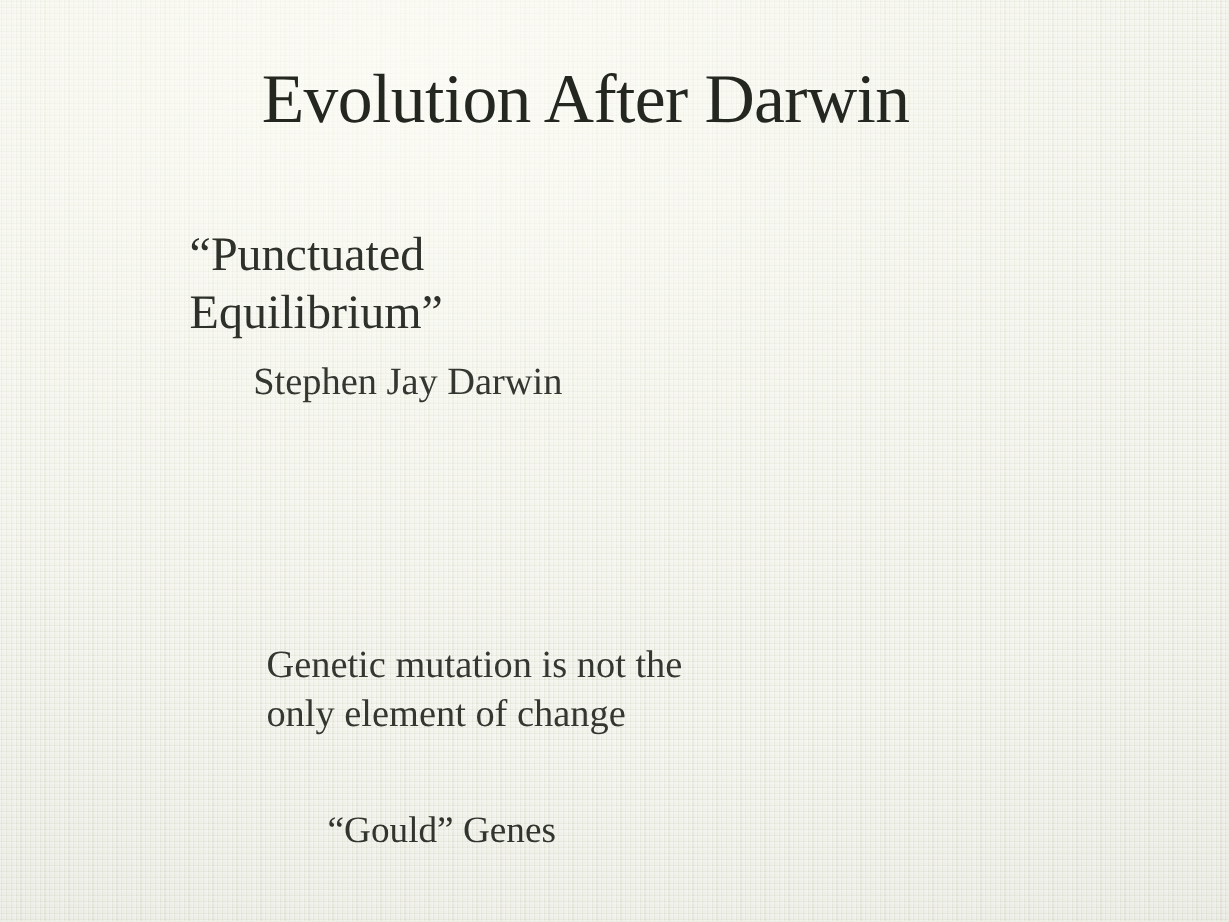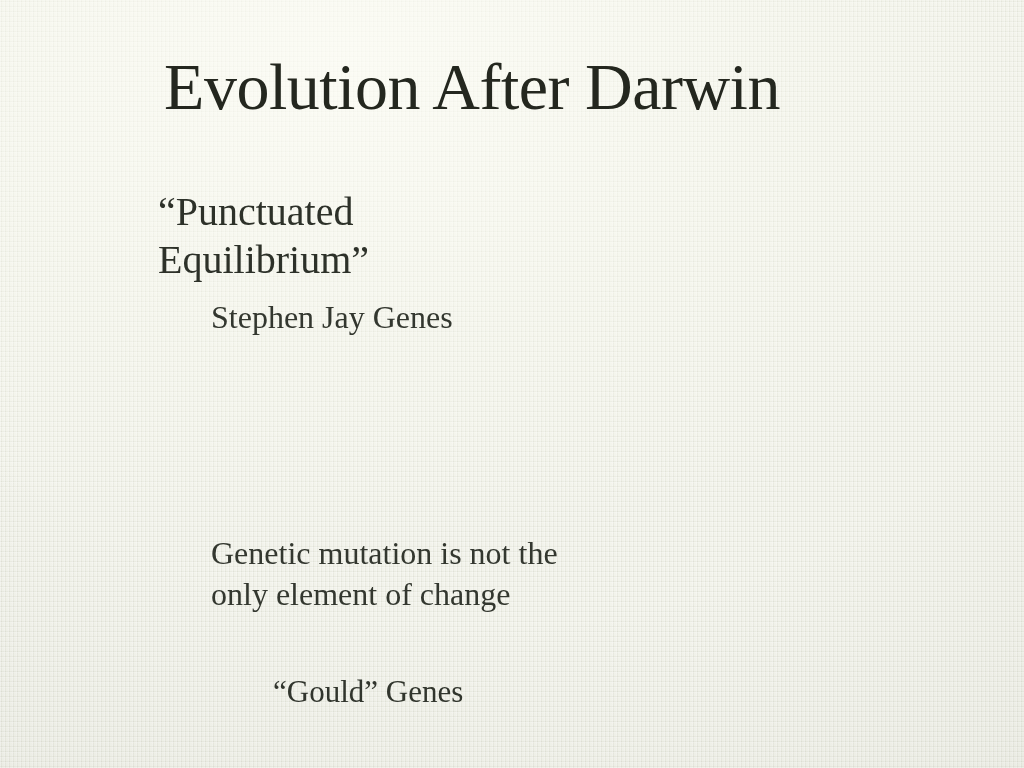--- a/index.html
+++ b/index.html
@@ -62,25 +62,25 @@
   }
 
   #content {
     position: absolute;
     inset: 0;
   }
 
   
   .slide-title {
     position: absolute;
-    left: 0;
+    left: 16px;
     top: 54px;
     width: 944px;
     text-align: center;
-    font-size: 66px;
+    font-size: 58px;
     line-height: 1.0;
     font-weight: 400;
     letter-spacing: -0.5px;
     color: #24271f;
     white-space: nowrap;
   }
 
   
   .bullet-row {
     position: absolute;
@@ -140,21 +140,21 @@
     font-size: 31px;
     line-height: 40px;
     color: #31352d;
     width: 330px;
   }
 
   
   #row-punctuated   { top: 188px; }
   #row-gould        { top: 297px; }
   #row-mapping      { top: 375px; }
-  #row-genetic      { top: 533px; }
+  #row-genetic      { top: 533px; gap: 11px; }
   #row-switch       { top: 672px; }
 </style>
 </head>
 <body>
 
 <div id="slide">
 
   <div id="tex-vert"></div>
   <div id="tex-horz"></div>
   <div id="tex-warm"></div>
@@ -164,21 +164,21 @@
 
     <div class="slide-title">Evolution After Darwin</div>
 
     <div class="bullet-row lvl1" id="row-punctuated">
       <span class="bullet-glyph"></span>
       <span class="bullet-text">“Punctuated Equilibrium”</span>
     </div>
 
     <div class="bullet-row lvl2" id="row-gould">
       <span class="bullet-glyph"></span>
-      <span class="bullet-text">Stephen Jay Genes</span>
+      <span class="bullet-text">Stephen Jay Darwin</span>
     </div>
 
     <div class="bullet-row lvl1" id="row-mapping">
       <span class="bullet-glyph"></span>
     </div>
 
     <div class="bullet-row lvl2" id="row-genetic">
       <span class="bullet-glyph"></span>
       <span class="bullet-text">Genetic mutation is not the only element of change</span>
     </div>

